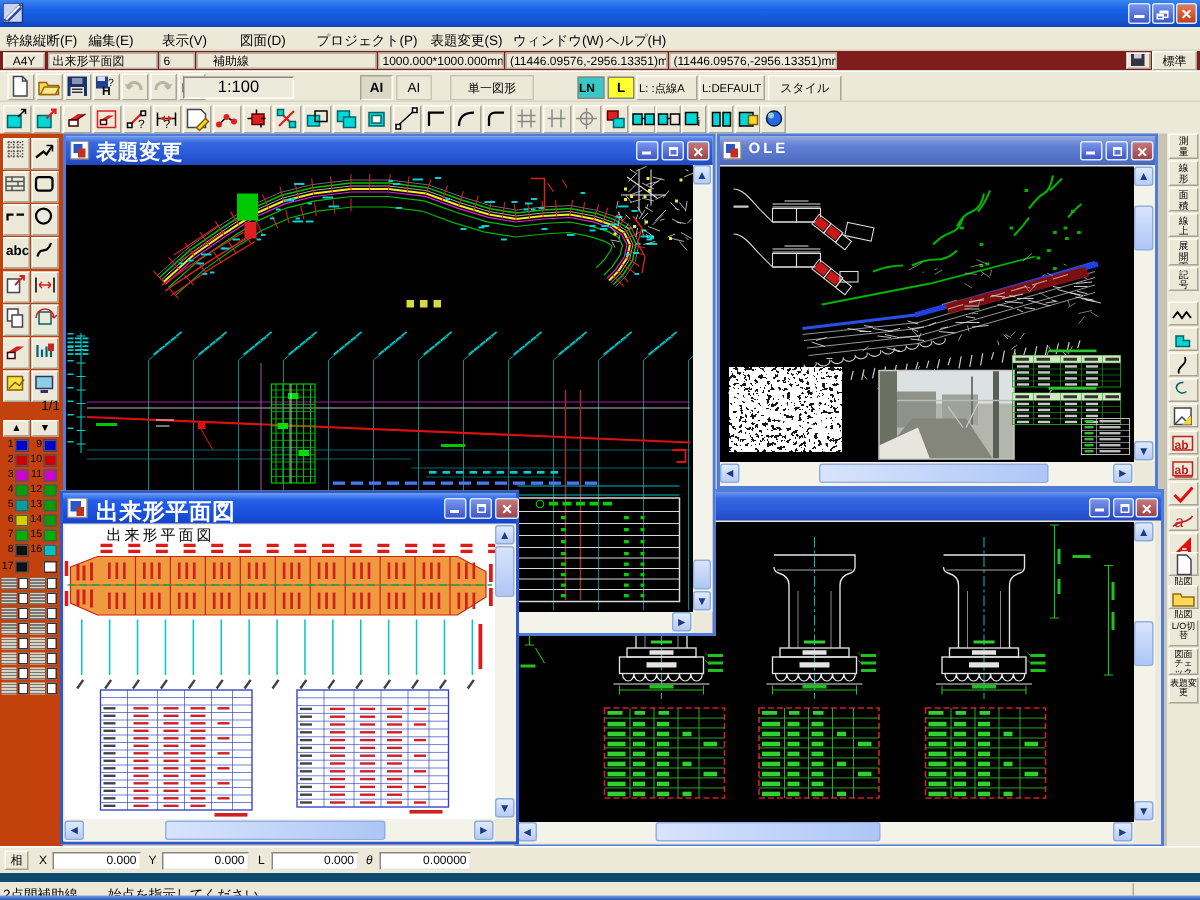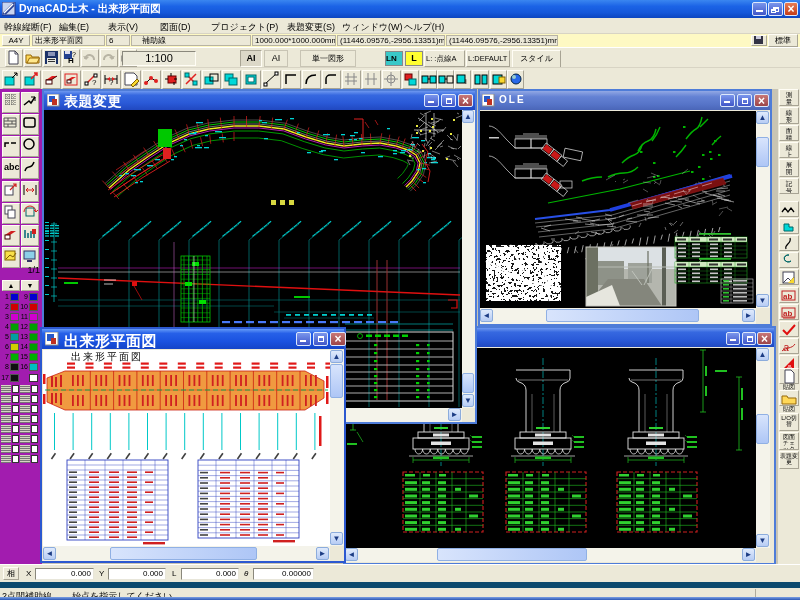--- a/index.html
+++ b/index.html
@@ -21,21 +21,20 @@
 svg{position:absolute;display:block}
 </style></head>
 <body>
 
 <div class="abs" style="left:0;top:0;width:800px;height:18px;background:linear-gradient(180deg,#3a86f0 0%,#1b63e6 35%,#1558da 70%,#0c46c0 100%)">
  <svg width="14" height="14" style="left:2px;top:2px">
       <rect x="0" y="0" width="13" height="13" fill="#c8d4f0" stroke="#203080"></rect>
       <path d="M1,12 L12,1 M3,12 L12,3" stroke="#304898" stroke-width="2"></path>
       <path d="M2,11 L11,2" stroke="#fff" stroke-width="1.5"></path>
     </svg>
- <div class="abs tbtxt" style="left:19px;top:2px;font-size:10.5px">DynaCAD土木 - 出来形平面図</div>
  <div class="wbtn" style="left:752px">
       <i style="position:absolute;left:3px;bottom:3px;width:7px;height:2px;background:#fff"></i>
     </div>
  <div class="wbtn" style="left:768px">
       <i style="position:absolute;left:4px;top:4px;width:6px;height:5px;border:1px solid #fff;border-top-width:2px"></i>
       <i style="position:absolute;left:2px;top:6px;width:5px;height:4px;border:1px solid #fff;border-top-width:2px;background:#4a76d4"></i>
     </div>
  <div class="wbtn cl" style="left:784px;width:14px;background:linear-gradient(180deg,#e87c54,#c43c18)">×</div>
 </div>
 
@@ -43,21 +42,21 @@
  <span class="abs" style="left:4px;top:3px">幹線縦断(F)</span>
  <span class="abs" style="left:59px;top:3px">編集(E)</span>
  <span class="abs" style="left:108px;top:3px">表示(V)</span>
  <span class="abs" style="left:160px;top:3px">図面(D)</span>
  <span class="abs" style="left:211px;top:3px">プロジェクト(P)</span>
  <span class="abs" style="left:287px;top:3px">表題変更(S)</span>
  <span class="abs" style="left:342px;top:3px">ウィンドウ(W)</span>
  <span class="abs" style="left:404px;top:3px">ヘルプ(H)</span>
 </div>
 
-<div class="abs" style="left:0;top:34px;width:800px;height:13px;background:#fef9c3">
+<div class="abs" style="left:0;top:34px;width:800px;height:13px;background:#7f1d1d">
  <div class="b" style="left:2px;top:1px;width:28px;height:11px;text-align:center;line-height:9px">A4Y</div>
  <div class="flat" style="left:32px;top:1px;width:73px;height:11px;line-height:10px;padding-left:2px">出来形平面図</div>
  <div class="flat" style="left:106px;top:1px;width:24px;height:11px;line-height:10px;padding-left:2px">6</div>
  <div class="flat" style="left:131px;top:1px;width:120px;height:11px;line-height:10px;padding-left:10px">補助線</div>
  <div class="flat" style="left:252px;top:1px;width:84px;height:11px;line-height:10px;padding-left:2px">1000.000*1000.000mm</div>
  <div class="flat" style="left:337px;top:1px;width:108px;height:11px;line-height:10px;padding-left:2px">(11446.09576,-2956.13351)mm</div>
  <div class="flat" style="left:446px;top:1px;width:112px;height:11px;line-height:10px;padding-left:2px">(11446.09576,-2956.13351)mm</div>
  <div class="b" style="left:751px;top:1px;width:16px;height:11px">
       <svg width="10" height="9" style="left:2px;top:0">
         <rect x="0" y="0" width="9" height="8" fill="#334"></rect>
@@ -291,21 +290,21 @@
       </svg>
     </div>
 <div class="ico" style="left:507px;top:2px;width:17px;height:19px">
       <svg width="17" height="17">
         <circle cx="8" cy="8" r="5" fill="#2868e8" stroke="#024"></circle>
         <circle cx="6" cy="6" r="2" fill="#9cc"></circle>
       </svg>
     </div>
   </div>
 
-<div class="abs" id="ltb" style="left:0;top:89px;width:56px;height:475px;background:#a21caf">
+<div class="abs" id="ltb" style="left:0;top:89px;width:56px;height:475px;background:#c2410c">
     <div class="ico" style="left:2px;top:3px;width:18px;height:21px">
       <svg width="16" height="16">
         <path d="M2,2 h10 M2,5 h10 M2,8 h10 M2,11 h10 M3,1 v11 M6,1 v11 M9,1 v11 M12,1 v11" stroke="#555" stroke-width="1" stroke-dasharray="1 1"></path>
       </svg>
     </div>
 <div class="ico" style="left:21px;top:3px;width:18px;height:21px">
       <svg width="16" height="16">
         <path d="M2,12 L7,8 L9,10 L13,4" fill="none" stroke="#000" stroke-width="1.5"></path>
         <path d="M13,4 l-4,0 m4,0 l0,4" stroke="#000"></path>
       </svg>

